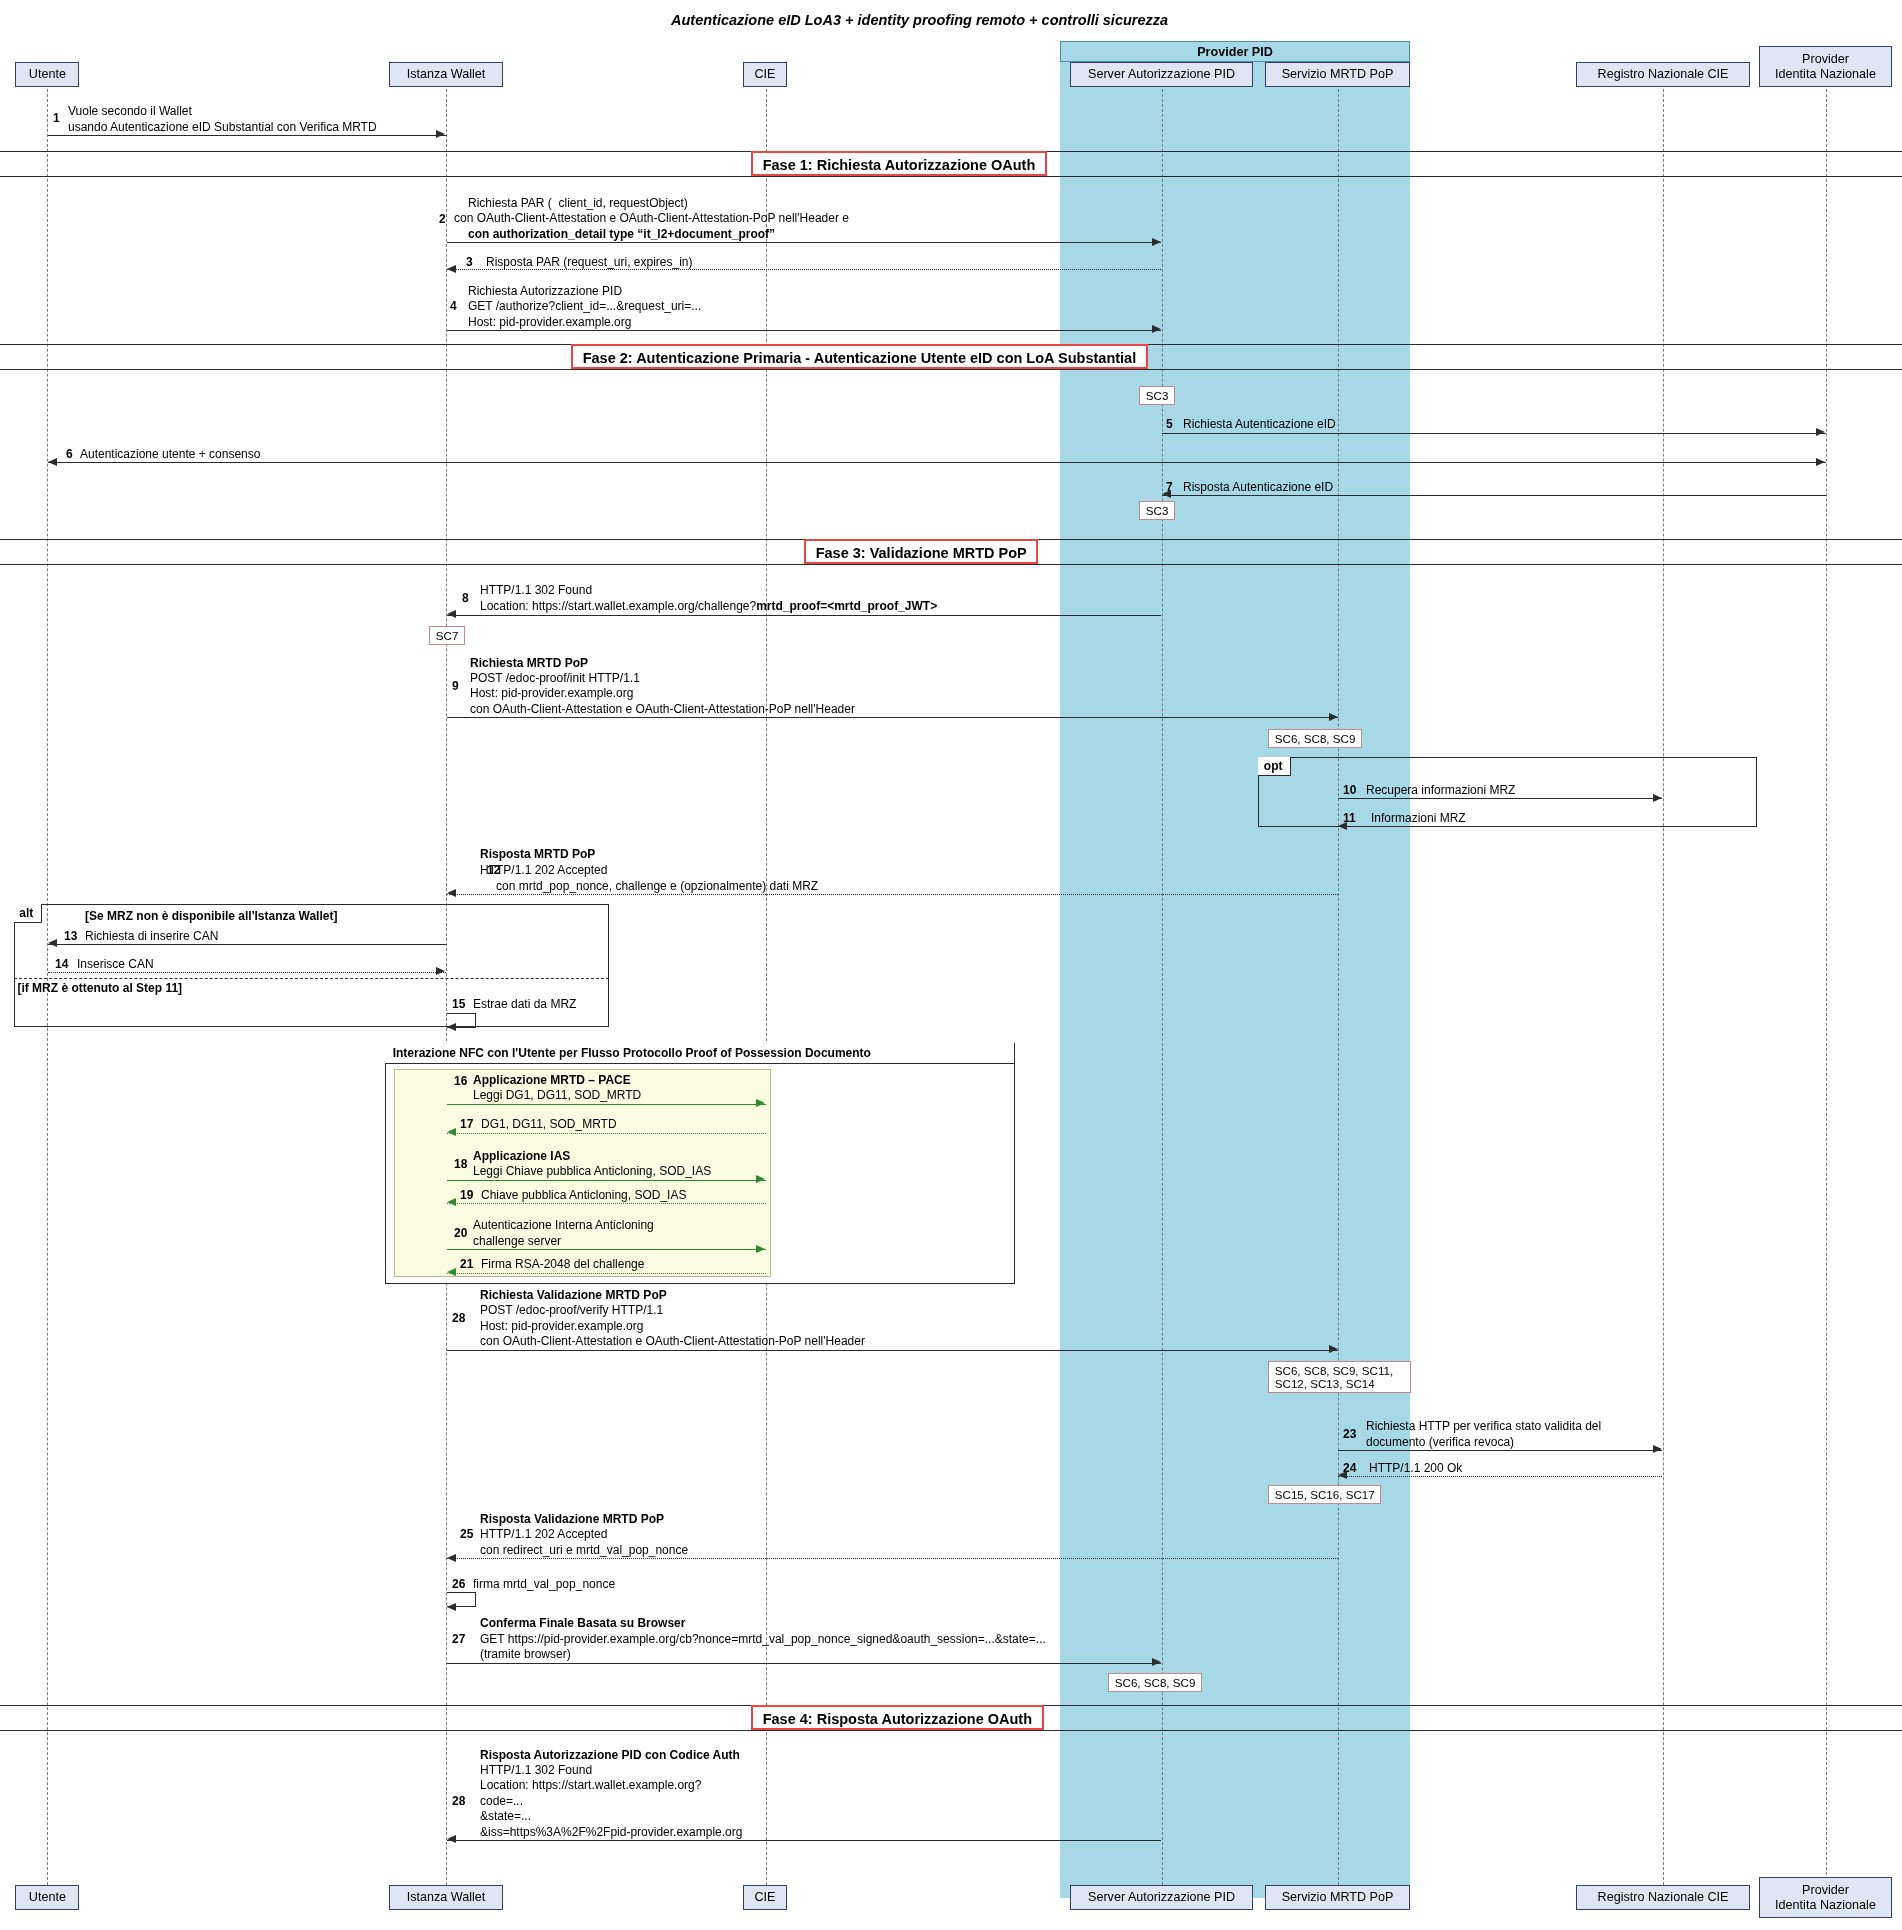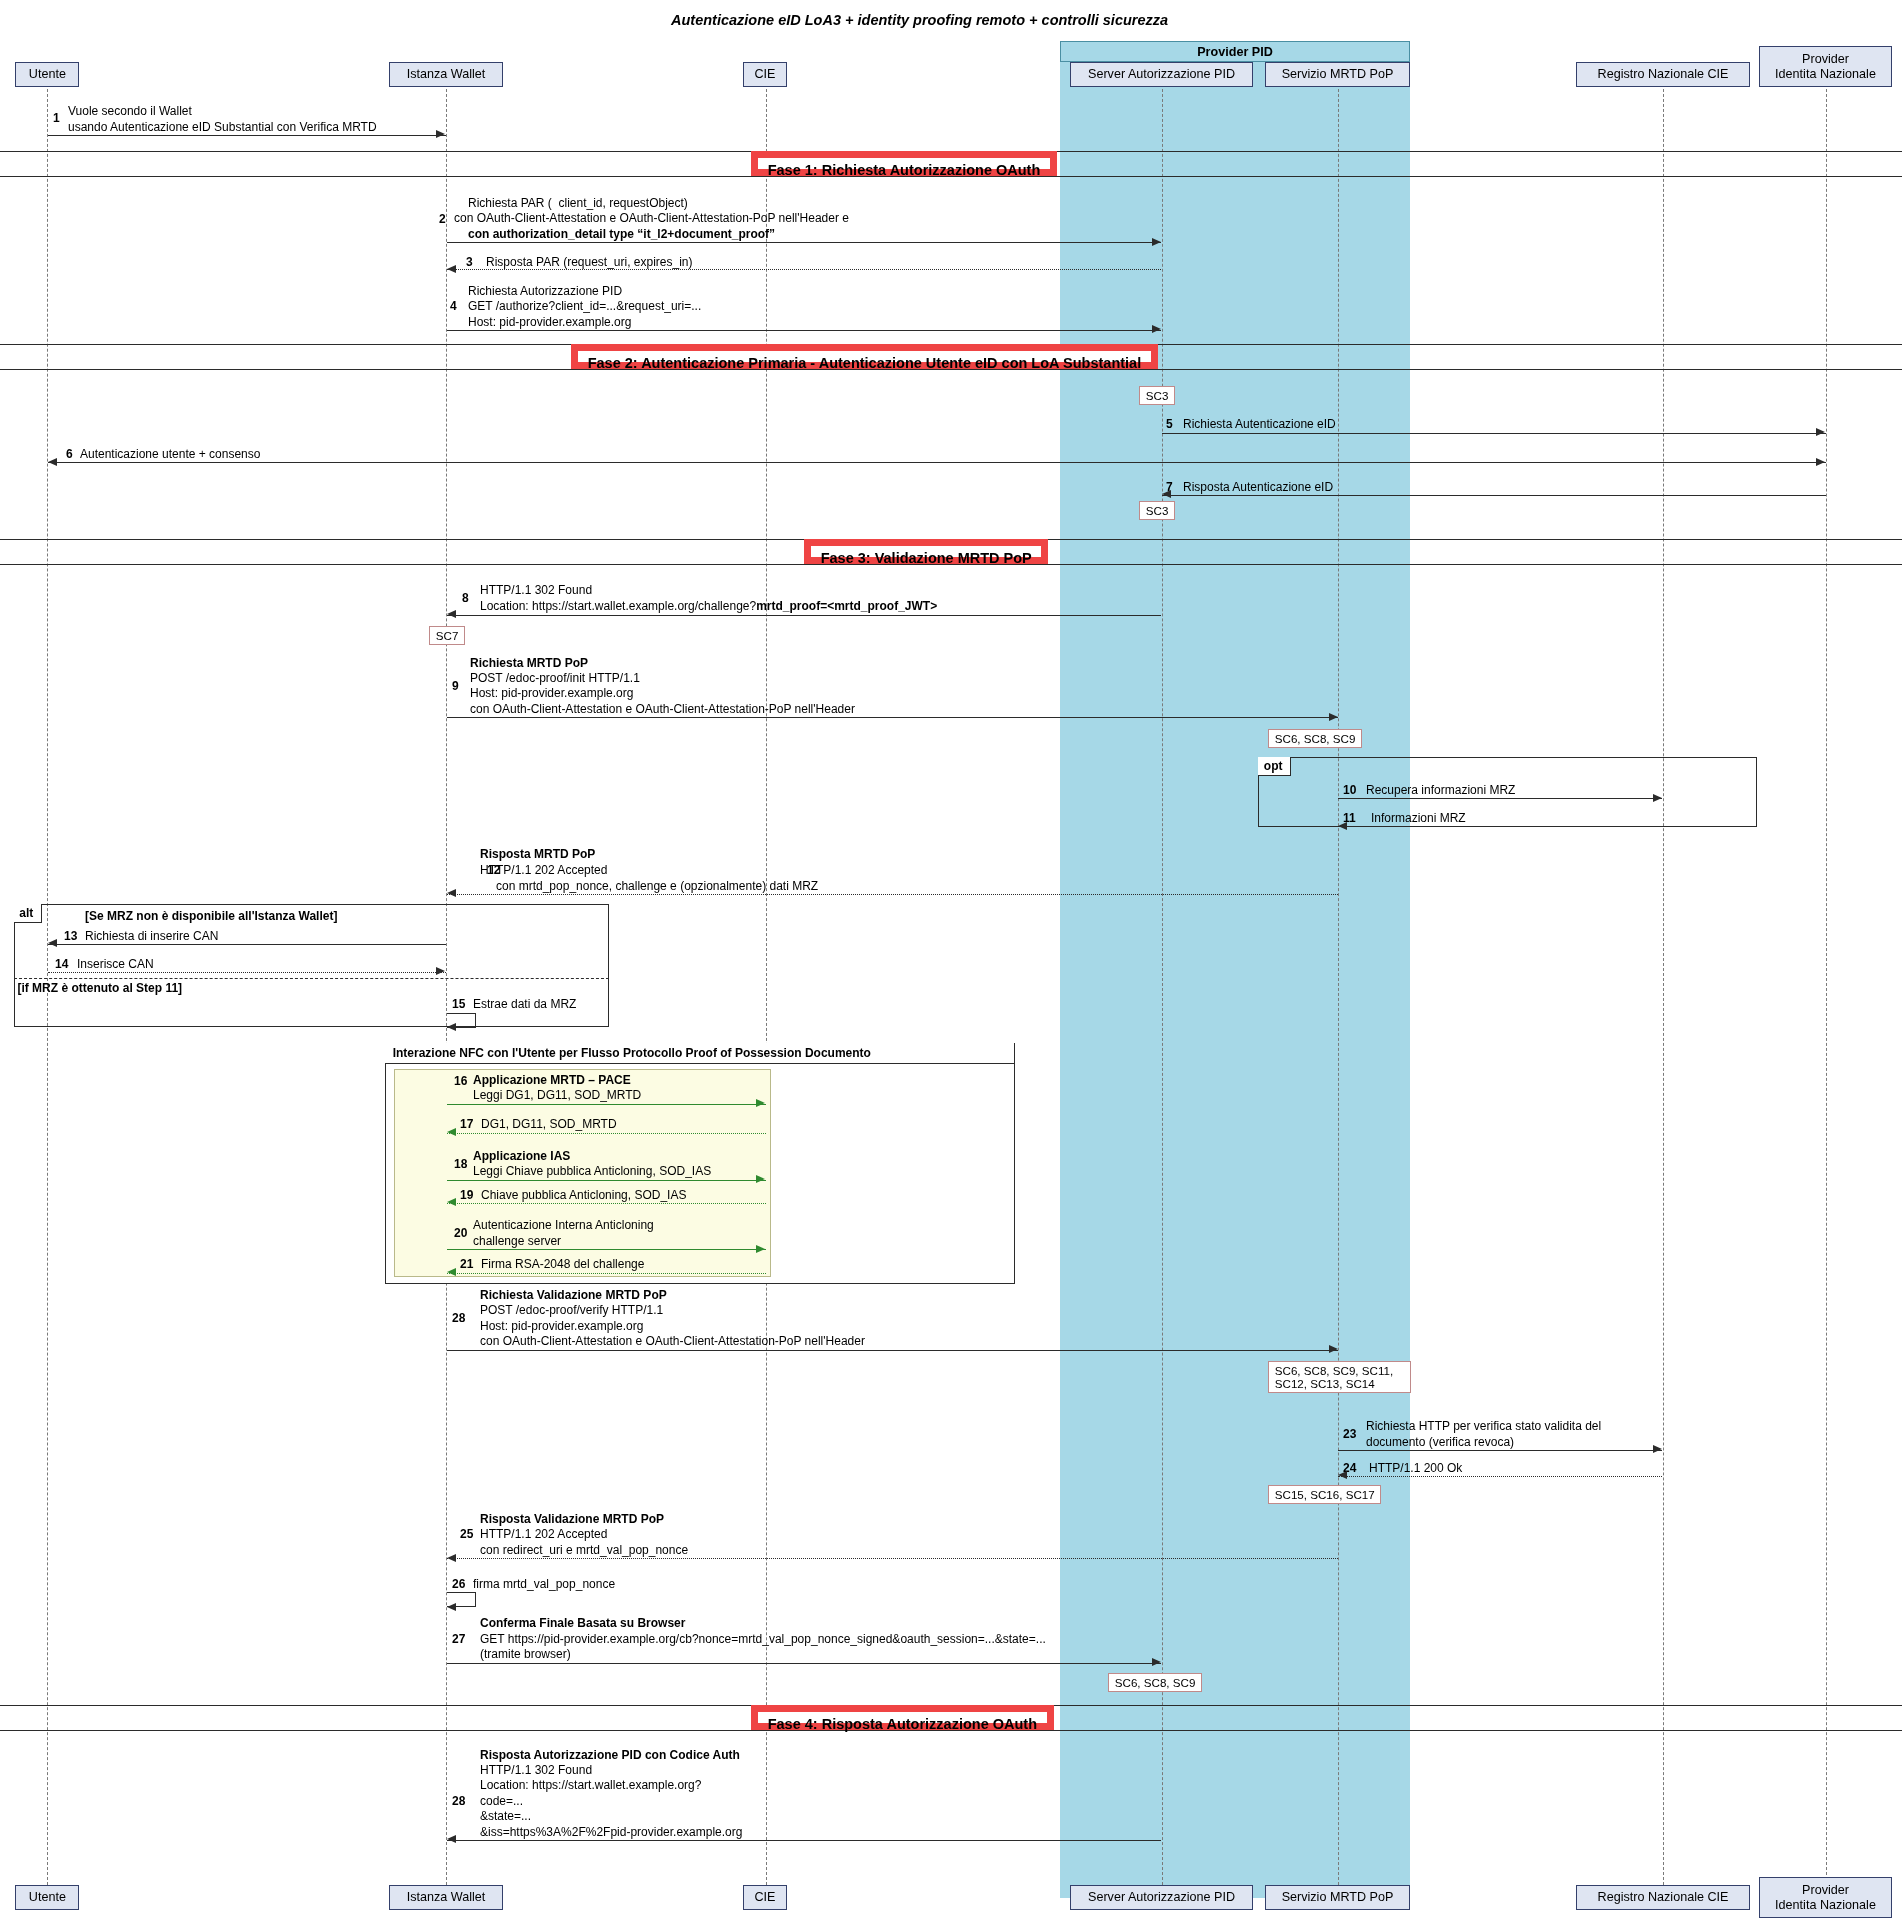--- a/index.html
+++ b/index.html
@@ -16,21 +16,21 @@
            display:flex;align-items:center;justify-content:center;font-size:12.6px;font-weight:bold;}
   .arrow-line{position:absolute;height:0;border-top:1.2px solid #2b2b2b;}
   .arrow-dash{position:absolute;height:0;border-top:1.4px dotted #2b2b2b;}
   .arrow-green{position:absolute;height:0;border-top:1.2px solid #2f8a2f;}
   .arrow-green-d{position:absolute;height:0;border-top:1.4px dotted #2f8a2f;}
   .head{position:absolute;width:0;height:0;}
   .head-r{border-top:4.8px solid transparent;border-bottom:4.8px solid transparent;border-left:9.7px solid #2b2b2b;}
   .head-l{border-top:4.8px solid transparent;border-bottom:4.8px solid transparent;border-right:9.7px solid #2b2b2b;}
   .head-rg{border-top:4.8px solid transparent;border-bottom:4.8px solid transparent;border-left:9.7px solid #2f8a2f;}
   .head-lg{border-top:4.8px solid transparent;border-bottom:4.8px solid transparent;border-right:9.7px solid #2f8a2f;}
-  .phase{position:absolute;background:#fff;border:7px solid #ef4444;padding:2.9px 9.7px;
+  .phase{position:absolute;background:#fff;border:2px solid #ef4444;padding:2.9px 9.7px;
          font-weight:bold;font-size:14.5px;box-sizing:border-box;}
   .phaseline{position:absolute;height:0;border-top:1px solid #2b2b2b;}
   .note{position:absolute;background:#fff;border:1px solid #c08a8a;color:#000;
         font-size:11.6px;padding:1.9px 5.8px;box-sizing:border-box;}
   .frame{position:absolute;border:1px solid #2b2b2b;box-sizing:border-box;background:transparent;}
   .frame-lbl{position:absolute;background:#fff;border-right:1px solid #2b2b2b;border-bottom:1px solid #2b2b2b;
              font-size:12px;font-weight:bold;padding:1.9px 7.7px 1.9px 5.8px;box-sizing:border-box;}
   .frame-title{position:absolute;font-size:12px;font-weight:bold;}
   .grpbox{position:absolute;border:1px solid #2b2b2b;box-sizing:border-box;background:#fff;}
   .grphdr{position:absolute;background:#fff;border:1px solid #2b2b2b;border-left:none;border-top:none;

